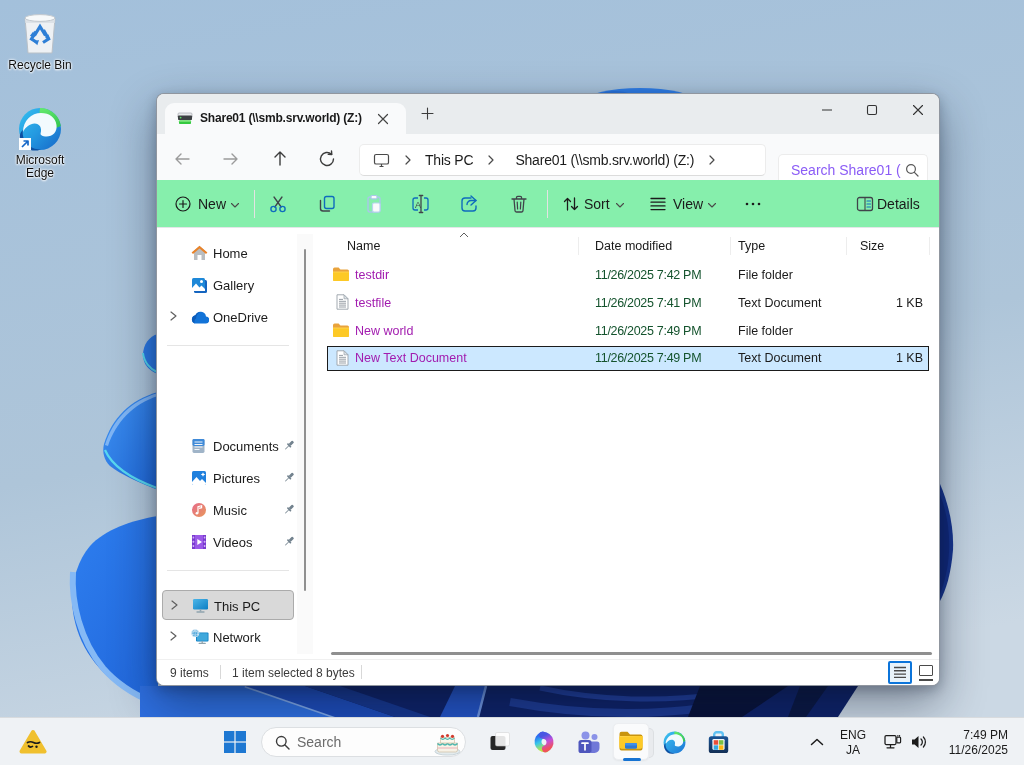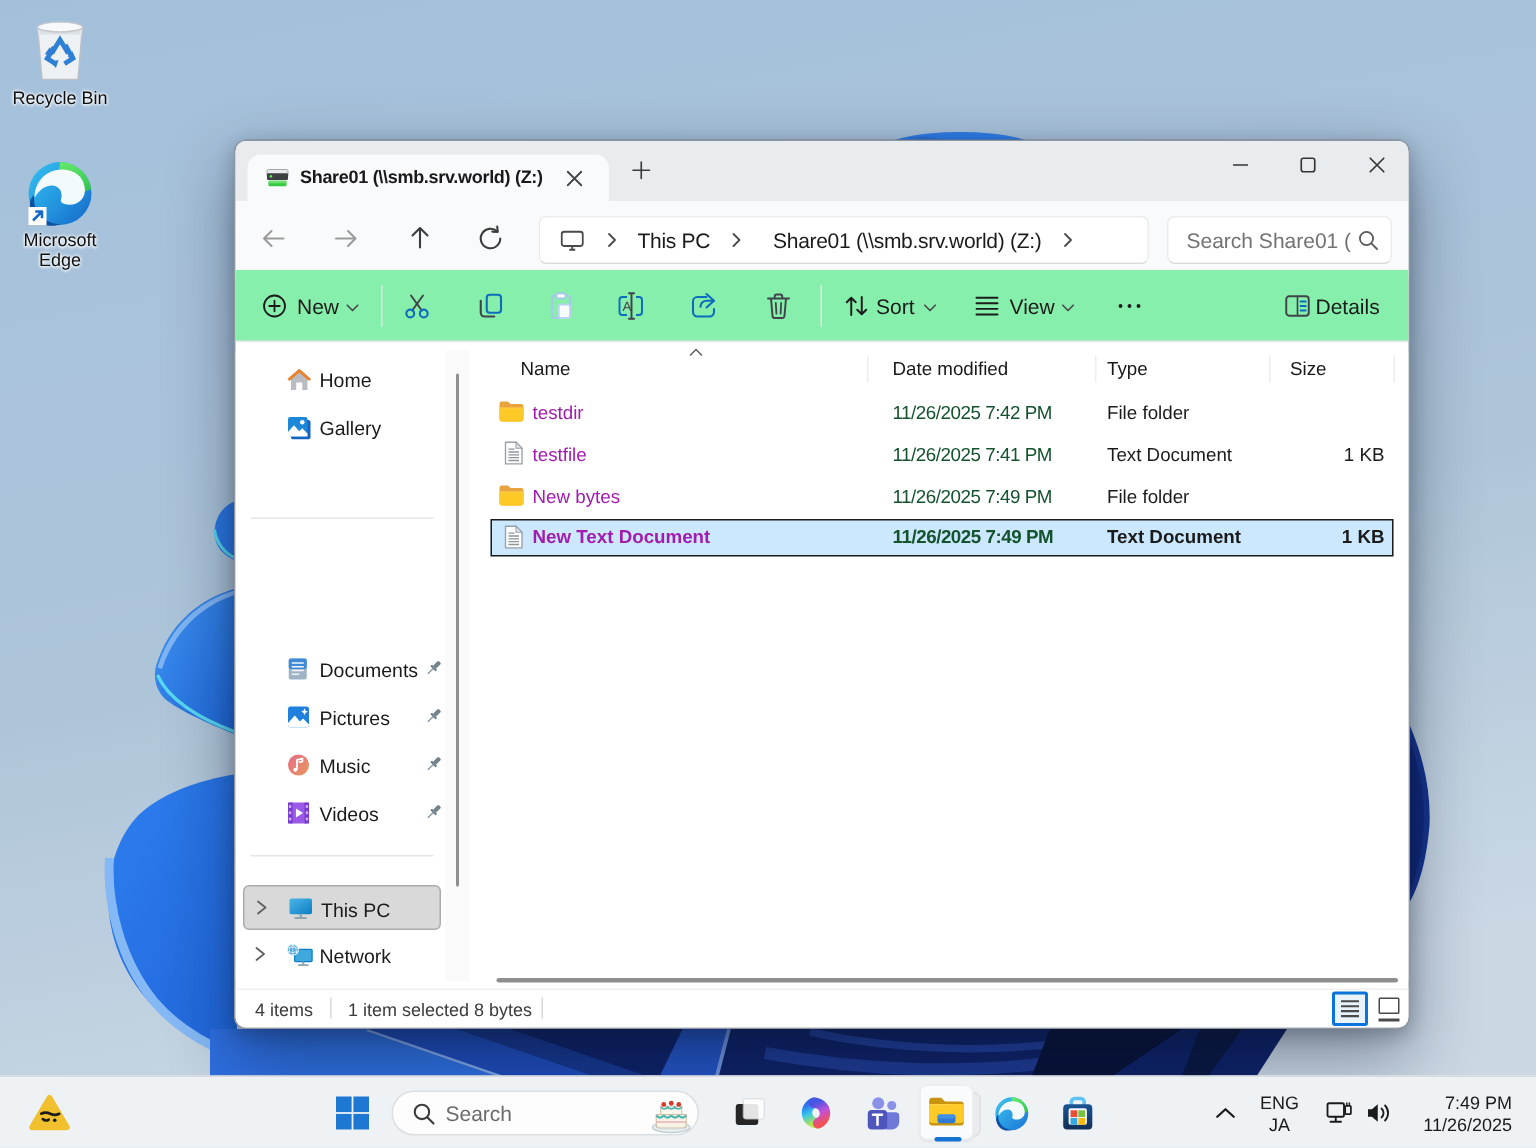--- a/index.html
+++ b/index.html
@@ -14,23 +14,23 @@
          border:1px solid rgba(70,80,95,.6);
          box-shadow:0 18px 45px rgba(10,20,40,.42), 0 4px 12px rgba(10,20,40,.25);padding-left:28px; }
   #tabbar { position:absolute; left:0; top:0; width:100%; height:40px; background:#e9ecee; }
   #tab { position:absolute; left:8px; top:9px; width:241px; height:31px; background:#f9fafb;
          border-radius:9px 9px 0 0; }
   #tab .ttl { position:absolute; left:35px; top:8px; font-size:12px; font-weight:bold; color:#191919; white-space:nowrap; letter-spacing:-.2px;}
   #navbar { position:absolute; left:0; top:40px; width:100%; height:51px; background:#f9fafb; }
   #addr { position:absolute; left:202px; top:10px; width:407px; height:32px; background:#fff;
           border:1px solid #ececec; border-bottom-color:#dcdcdc; border-radius:5px;
           display:flex; align-items:center; font-size:14px; letter-spacing:-0.2px; color:#1b1b1b; }
-  #srch { position:absolute; left:621px; top:10px; width:150px; height:32px; background:#fff;
+  #srch { position:absolute; left:621px; top:20px; width:150px; height:32px; background:#fff;
           border:1px solid #ececec; border-bottom-color:#dcdcdc; border-radius:5px;
-          display:flex; align-items:center; font-size:14px; color:#737373; }
+          display:flex; align-items:center; font-size:14px; color:#8b5cf6; }
   #toolbar { position:absolute; left:0; top:86px; width:100%; height:48px; background:#86efac;
              border-bottom:1px solid #e4e6e8; }
   .tbsep { position:absolute; top:10px; width:1px; height:28px; background:#e3e3e3; }
   #content { position:absolute; left:0; top:140px; width:100%; height:420px; background:#fff; }
   
   #side { position:absolute; left:0; top:0; width:140px; height:100%; }
   .srow { position:absolute; left:5px; width:132px; height:30px; border-radius:4px; }
   .srow .ico { position:absolute; left:29px; top:7px; }
   .srow .lbl { position:absolute; left:51px; top:8px; font-size:13px; color:#1b1b1b; white-space:nowrap; }
   .srow .chev { position:absolute; left:6px; top:8px; }
@@ -313,20 +313,30 @@
       </div>
       <div class="srow" style="top:36px;">
         <svg class="ico" width="17" height="16" viewBox="0 0 17 16">
           <rect x="3" y="3" width="13" height="13" rx="1.5" fill="#1565c0"></rect>
           <rect x="1" y="1" width="13" height="13" rx="1.5" fill="#1e88d8"></rect>
           <circle cx="10.5" cy="4.5" r="1.5" fill="#fff"></circle>
           <path d="M1,11 L5,6.5 L8.5,10.5 L10.5,8.5 L14,12 L14,14 L1,14 Z" fill="#fff"></path>
         </svg>
         <div class="lbl">Gallery</div>
       </div>
+      <div class="srow" style="top:68px;">
+        <svg class="chev" width="10" height="12" viewBox="0 0 10 12">
+              <path d="M3,2 L8,6 L3,10" stroke="#5f5f5f" stroke-width="1.2" fill="none" stroke-linecap="round" stroke-linejoin="round"></path>
+            </svg>
+        <svg class="ico" width="18" height="14" viewBox="0 0 18 14" style="top:9px;">
+          <path d="M14.5,12.5 a3.5,3.5 0 0 0 0.5,-7 a5.5,5.5 0 0 0 -10.6,-1.2 a4.3,4.3 0 0 0 -0.9,8.2 Z" fill="#1273d8"></path>
+          <path d="M3.5,12.4 a4.3,4.3 0 0 1 0.9,-8.1 a5.5,5.5 0 0 1 5,-3.1 c-2.8,1 -4.4,3.6 -4.3,6.3 c-1.4,0.8 -2.1,2.9 -1.6,4.9 Z" fill="#0c5bb8"></path>
+        </svg>
+        <div class="lbl">OneDrive</div>
+      </div>
       <div style="position:absolute; left:10px; top:111px; width:122px; height:1px; background:#e5e5e5;"></div>
       <div class="srow" style="top:197px;">
         <svg class="ico" width="15" height="16" viewBox="0 0 15 16">
           <rect x="1.5" y="1" width="12" height="14" rx="1.4" fill="#a0b4c8"></rect>
           <rect x="1.5" y="1" width="12" height="7" rx="1.4" fill="#3f8ad8"></rect>
           <path d="M3.5,4 h8 M3.5,6.5 h8 M3.5,9 h8 M3.5,11.5 h5" stroke="#f2f6fa" stroke-width="1.1"></path>
         </svg>
         <div class="lbl">Documents</div>
         <svg class="pin" width="13" height="13" viewBox="0 0 13 13">
               <g transform="rotate(45 6.5 6)" fill="#72828e">
@@ -463,41 +473,41 @@
         <div class="fdate">11/26/2025 7:41 PM</div>
         <div class="ftype">Text Document</div>
         <div class="fsize">1 KB</div>
       </div>
       <div class="frow" style="top:83px;">
         <svg class="ficon" width="18" height="16" viewBox="0 0 18 16">
           <path d="M1,3.2 a1.6,1.6 0 0 1 1.6,-1.6 h4 l1.8,1.8 h7 a1.6,1.6 0 0 1 1.6,1.6 v8.4 a1.6,1.6 0 0 1 -1.6,1.6 H2.6 A1.6,1.6 0 0 1 1,13.4 Z" fill="#e9a33c"></path>
           <path d="M1,5.6 h16 v7.8 a1.6,1.6 0 0 1 -1.6,1.6 H2.6 A1.6,1.6 0 0 1 1,13.4 Z" fill="#ffd34e"></path>
           <path d="M1,6.4 h16 v7 a1.6,1.6 0 0 1 -1.6,1.6 H2.6 A1.6,1.6 0 0 1 1,13.8 Z" fill="#fdc926"></path>
         </svg>
-        <div class="fname">New bytes</div>
+        <div class="fname">New world</div>
         <div class="fdate">11/26/2025 7:49 PM</div>
         <div class="ftype">File folder</div>
       </div>
-      <div class="frow" style="top:112px; background:#cce8ff; outline:1.6px solid #1b1b1b; outline-offset:-1px; height:25px;font-weight:bold;">
+      <div class="frow" style="top:112px; background:#cce8ff; outline:1.6px solid #1b1b1b; outline-offset:-1px; height:25px;">
         <svg class="ficon" width="18" height="16" viewBox="0 0 18 16" style="left:7px; top:4px;">
           <path d="M3,0.8 h7 l4,4 V15.2 H3 Z" fill="#fff" stroke="#98a0a8" stroke-width="0.9"></path>
           <path d="M10,0.8 l4,4 h-4 Z" fill="#dde3e8" stroke="#98a0a8" stroke-width="0.7"></path>
           <path d="M5,5.4 h4 M5,7.3 h7 M5,9.2 h7 M5,11.1 h7 M5,13 h7" stroke="#8c949c" stroke-width="0.9"></path>
         </svg>
         <div class="fname" style="top:5px;">New Text Document</div>
         <div class="fdate" style="top:5px;">11/26/2025 7:49 PM</div>
         <div class="ftype" style="top:5px;">Text Document</div>
         <div class="fsize" style="top:5px;">1 KB</div>
       </div>
       <div id="hsbar"></div>
     </div>
   </div>
 
   <div id="status">
-    <span style="position:absolute; left:13px; top:6px;">4 items</span>
+    <span style="position:absolute; left:13px; top:6px;">9 items</span>
     <div style="position:absolute; left:63px; top:5px; width:1px; height:14px; background:#d8d8d8;"></div>
     <span style="position:absolute; left:75px; top:6px;">1 item selected</span>
     <span style="position:absolute; left:159px; top:6px;">8 bytes</span>
         <div style="position:absolute; left:204px; top:5px; width:1px; height:14px; background:#d8d8d8;"></div>
     <div style="position:absolute; left:731px; top:1px; width:24px; height:23px; border:2px solid #0b74da; background:#e8f3fb; border-radius:2px;">
       <svg width="14" height="13" viewBox="0 0 14 13" style="position:absolute; left:3px; top:3px;">
         <path d="M1,1.5 H13 M1,4.8 H13 M1,8.1 H13 M1,11.4 H13" stroke="#4a4a4a" stroke-width="1.4"></path>
       </svg>
     </div>
     <div style="position:absolute; left:762px; top:5px; width:14px; height:11px; border:1.4px solid #4a4a4a; border-radius:1px;"></div>

